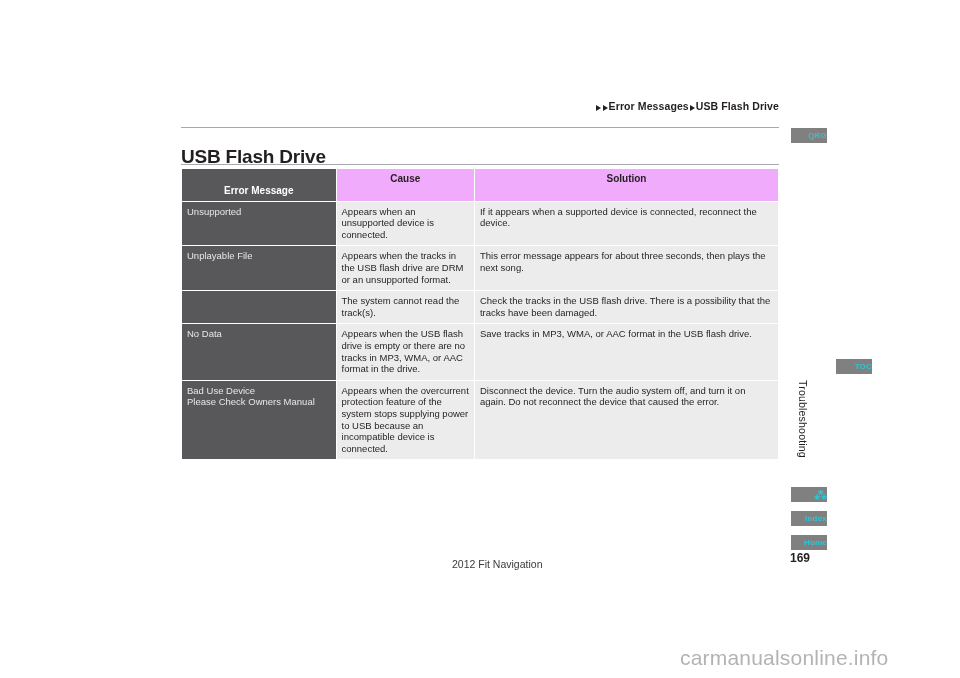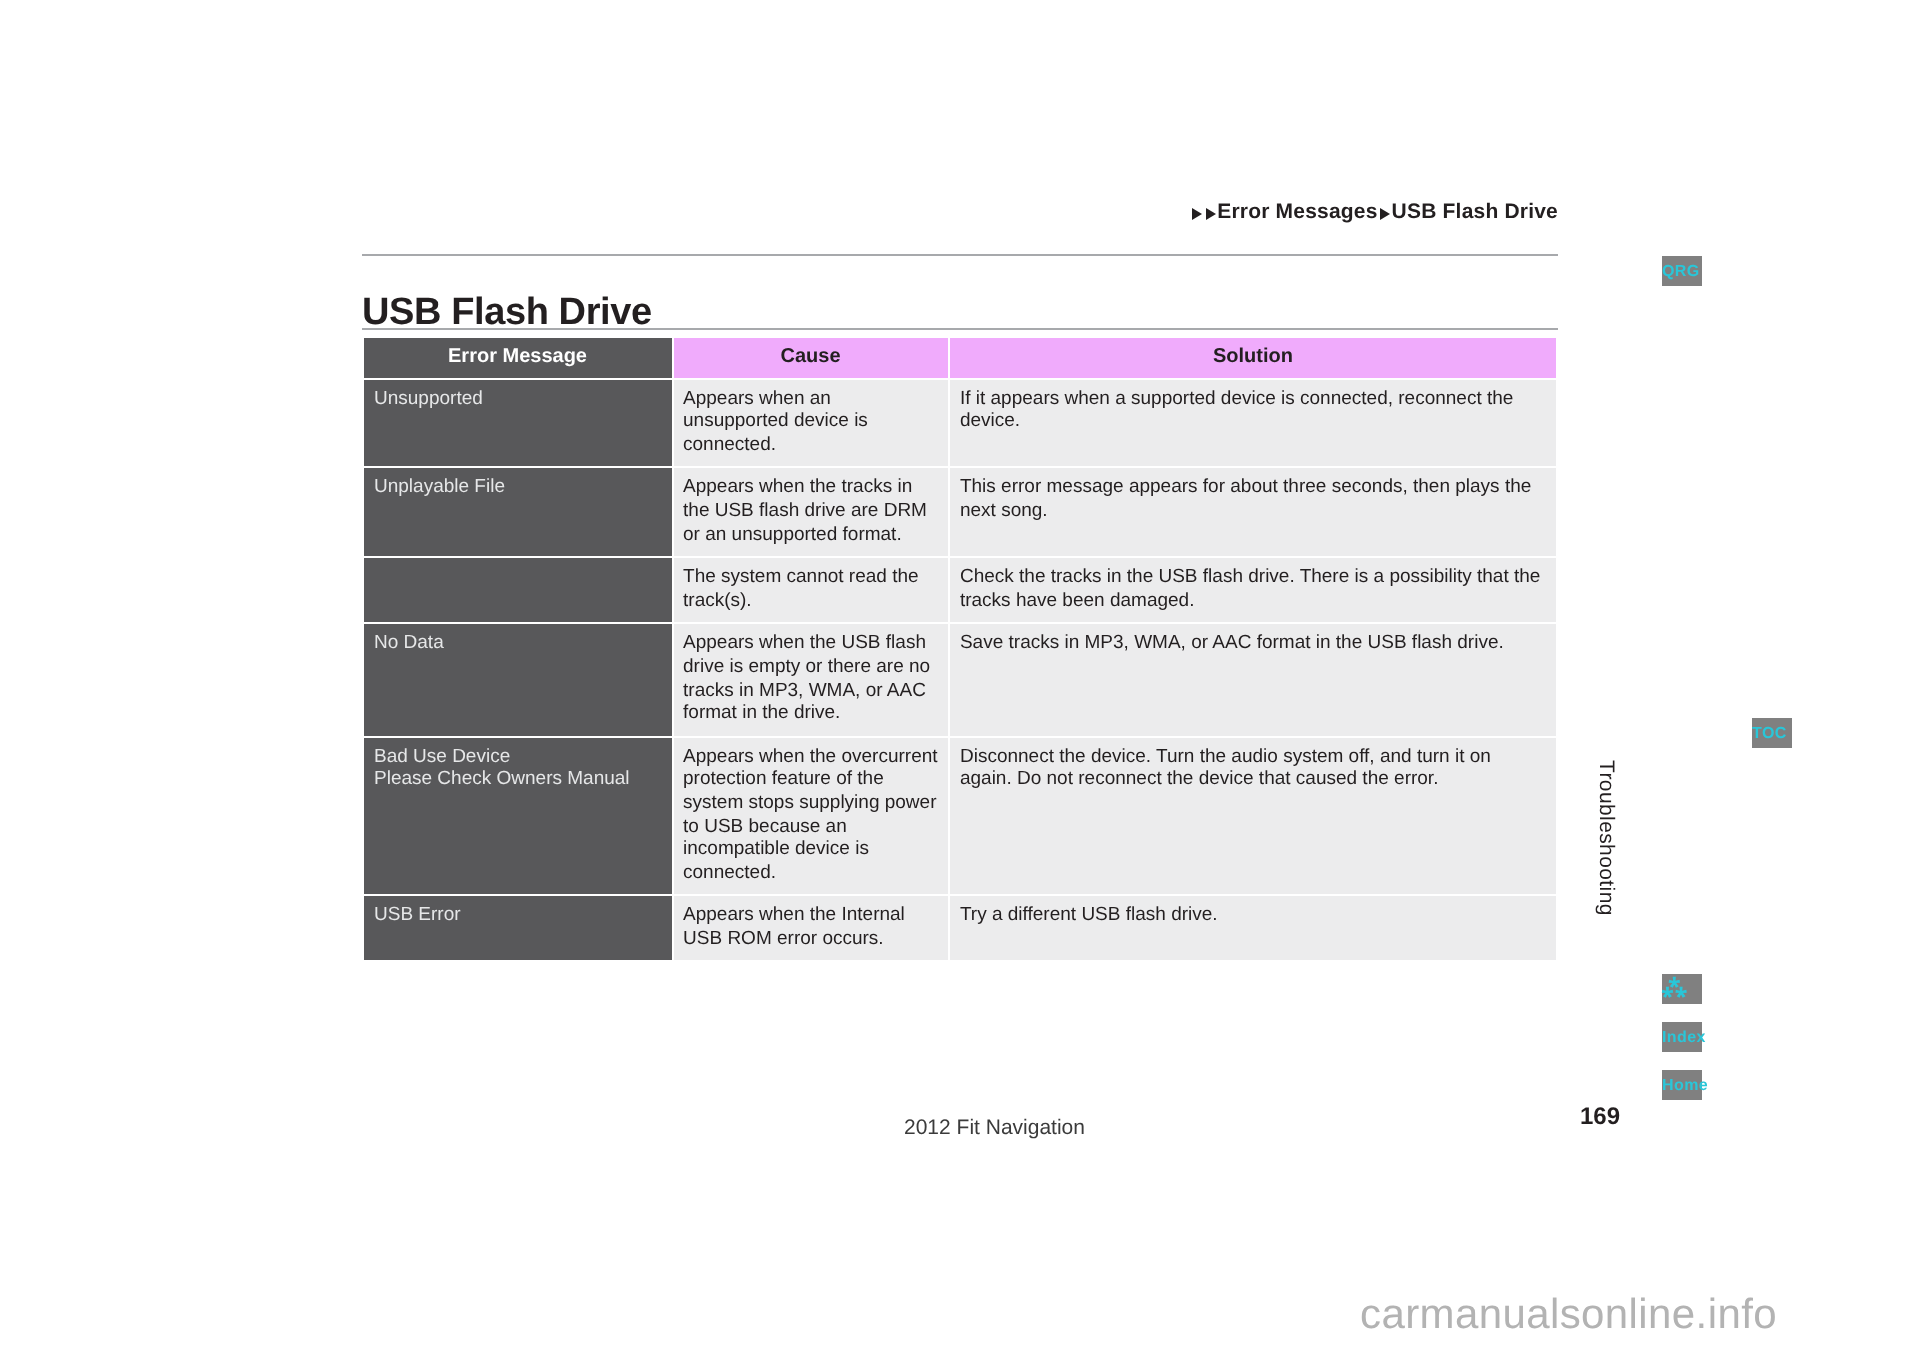--- a/index.html
+++ b/index.html
@@ -87,21 +87,21 @@
   .col-err  { width: 153px; }
   .col-cau  { width: 137px; }
   .col-sol  { width: 302px; }
 
   th.h-err {
     background: #58585a;
     color: #ffffff;
     font-weight: bold;
     text-align: center;
     font-size: 10px;
-    padding-top: 4px;
+    padding-top: 16px;
     padding-bottom: 4px;
   }
   th.h-cau, th.h-sol {
     background: #f0abfc;
     color: #231f20;
     font-weight: bold;
     text-align: center;
     font-size: 10px;
     padding-top: 4px;
     padding-bottom: 4px;
@@ -116,26 +116,25 @@
     color: #231f20;
   }
 
   
   .side-btn {
     position: absolute;
     background: #808080;
     color: #29c6d8;
     font-size: 8px;
     font-weight: bold;
-    text-align: left;
+    text-align: right;
     line-height: 15px;
-    width: 20px;
+    width: 36px;
     height: 15px;
     letter-spacing: 0.2px;
-    margin-left: 40px;
   }
   .btn-qrg   { left: 791px; top: 128px; }
   .btn-toc   { left: 836px; top: 359px; }
   .btn-glyph { left: 791px; top: 487px; }
   .btn-index { left: 791px; top: 511px; }
   .btn-home  { left: 791px; top: 535px; }
 
   .glyph-mark {
     display: inline-block;
     color: #29c6d8;
@@ -226,25 +225,20 @@
       <td class="c-err">No Data</td>
       <td class="c-cau">Appears when the USB flash drive is empty or there are no tracks in MP3, WMA, or AAC format in the drive.</td>
       <td class="c-sol">Save tracks in MP3, WMA, or AAC format in the USB flash drive.</td>
     </tr>
     <tr>
       <td class="c-err" style="white-space:pre-line">Bad Use Device
 Please Check Owners Manual</td>
       <td class="c-cau">Appears when the overcurrent protection feature of the system stops supplying power to USB because an incompatible device is connected.</td>
       <td class="c-sol">Disconnect the device. Turn the audio system off, and turn it on again. Do not reconnect the device that caused the error.</td>
     </tr>
-    <tr>
-      <td class="c-err">USB Error</td>
-      <td class="c-cau">Appears when the Internal USB ROM error occurs.</td>
-      <td class="c-sol">Try a different USB flash drive.</td>
-    </tr>
   </tbody>
 </table>
 
 <div class="side-btn btn-qrg">QRG</div>
 <div class="side-btn btn-toc">TOC</div>
 <div class="side-btn btn-glyph">
   <span class="glyph-mark">⁂</span>
 </div>
 <div class="side-btn btn-index">Index</div>
 <div class="side-btn btn-home">Home</div>

